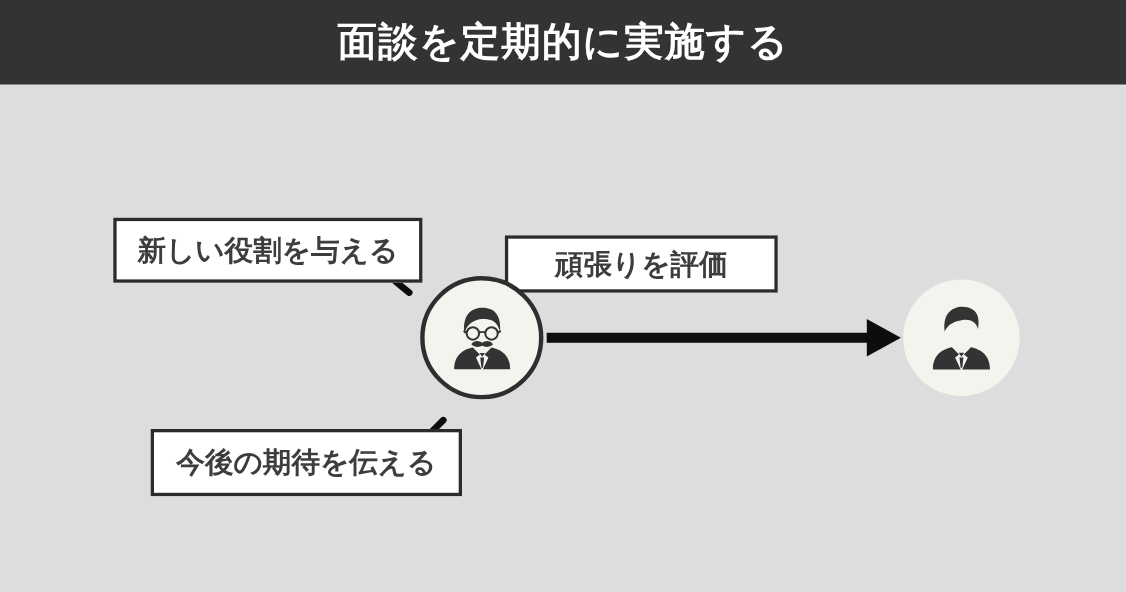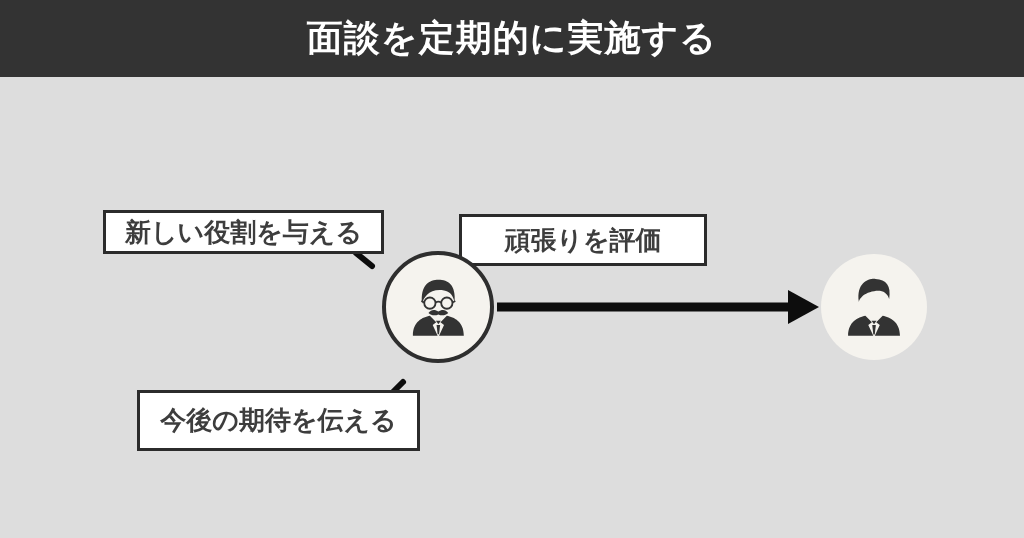--- a/index.html
+++ b/index.html
@@ -41,21 +41,21 @@
     position: absolute;
     background: var(--bubble-bg);
     border: 3px solid var(--bubble-border);
     display: flex; align-items: center; justify-content: center;
     color: var(--bubble-text);
     font-size: 26px; font-weight: 800;
     white-space: nowrap;
     z-index: 3;
   }
   .bubble-evaluate { left: 459px; top: 93px;  width: 248px; height: 52px; margin-top: 44px; }
-  .bubble-new-role { left: 103px; top: 133px; width: 281px; height: 44px; }
+  .bubble-new-role { left: 103px; top: 121px; width: 281px; height: 59px; }
   .bubble-expectations { left: 137px; top: 313px; width: 283px; height: 61px; }
 
   .overlay-svg {
     position: absolute; left: 0; top: 0; width: 1024px; height: 461px;
     z-index: 2; color: var(--ink);
   }
 
   .avatar {
     position: absolute; border-radius: 50%;
     background: var(--avatar-bg);

